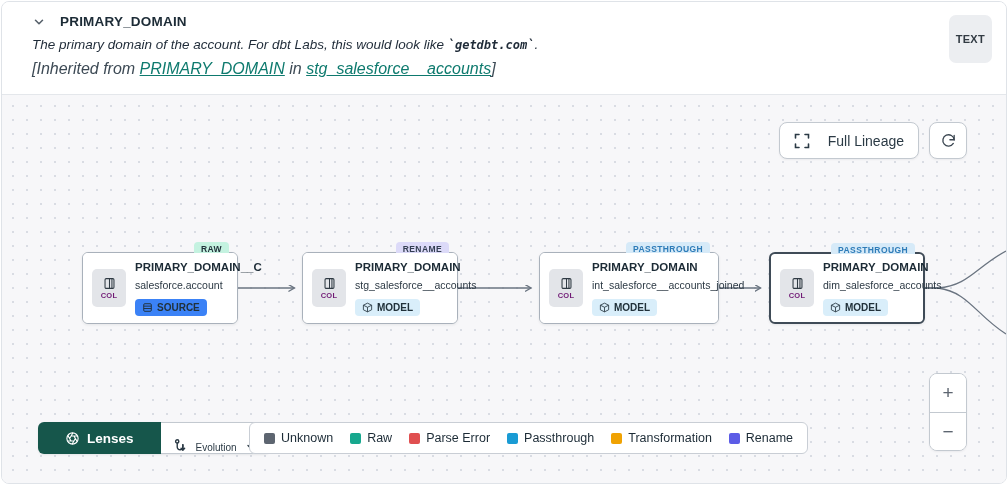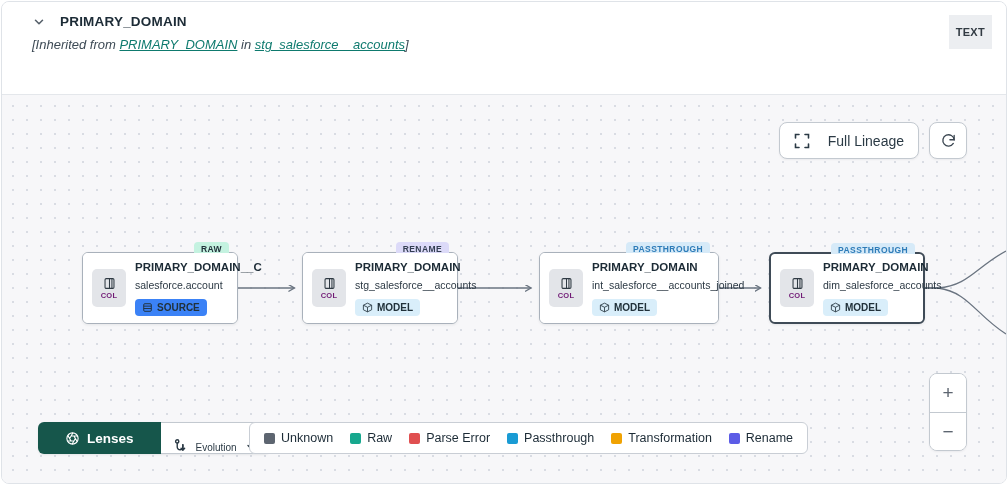--- a/index.html
+++ b/index.html
@@ -6,24 +6,24 @@
   html,body { width:1008px; height:485px; background:#fff; font-family:"Liberation Sans","DejaVu Sans",sans-serif; }
   .card {
     position:relative; width:1006px; height:483px; margin:1px;
     border:1px solid #dfe3e8; border-radius:8px; overflow:hidden; background:#fff;
   }
   
   .header { position:relative; background:#fff; padding:12px 16px 10px 30px; border-bottom:1px solid #e4e7eb; height:93px; }
   .title-row { display:flex; align-items:center; gap:14px; margin-bottom:8px; }
   .chevron { width:14px; height:14px; color:#57616b; cursor:pointer; display:inline-flex; }
   .col-title { font-size:13.5px; font-weight:700; color:#1c2b36; letter-spacing:.2px; }
-  .type-badge { position:absolute; top:13px; right:14px; background:#eceef1; color:#323b43; font-size:11px; font-weight:600; padding:11px 7px; border-radius:0; letter-spacing:.3px; }
+  .type-badge { position:absolute; top:13px; right:14px; background:#eceef1; color:#323b43; font-size:11px; font-weight:600; padding:18px 7px; border-radius:7px; letter-spacing:.3px; }
   .desc { font-style:italic; font-size:13.5px; color:#1f2b38; margin-bottom:8px; }
   .desc code { font-family:"DejaVu Sans Mono","Liberation Mono",monospace; font-weight:700; font-size:12px; font-style:italic; }
-  .inherited { font-style:italic; font-size:13px; color:#3d4a55; }
+  .inherited { font-style:italic; font-size:16px; color:#3d4a55; }
   .inherited a { color:#0e7a6e; text-decoration:underline; cursor:pointer; }
   
   .canvas {
     position:relative; height:389px; background:#f7f7f9;
     background-image:radial-gradient(circle, #d9dce3 1px, rgba(0,0,0,0) 1.3px);
     background-size:14px 14px; background-position:4px 4px;
   }
   .edges { position:absolute; inset:0; width:100%; height:100%; pointer-events:none; }
   
   .fl-btn {
@@ -97,20 +97,23 @@
   <div class="header">
     <div class="title-row">
       <span class="chevron">
         <svg viewBox="0 0 16 16" width="14" height="14" fill="none" stroke="currentColor" stroke-width="1.8" stroke-linecap="round" stroke-linejoin="round">
             <path d="M4 6l4 4 4-4"></path>
           </svg>
       </span>
       <span class="col-title">PRIMARY_DOMAIN</span>
     </div>
     <span class="type-badge">TEXT</span>
+    <div class="desc">
+      <span>The primary domain of the account. For dbt Labs, this would look like </span><code>`getdbt.com`</code><span>.</span>
+    </div>
     <div class="inherited">
       <span>[Inherited from </span><a>PRIMARY_DOMAIN</a><span> in </span><a>stg_salesforce__accounts</a><span>]</span>
     </div>
   </div>
 
   <div class="canvas">
 
     <svg class="edges" viewBox="0 0 1006 389" preserveAspectRatio="none">
       <defs>
         <marker id="arrow" markerWidth="9" markerHeight="9" refX="6" refY="3.5" orient="auto" markerUnits="userSpaceOnUse">

